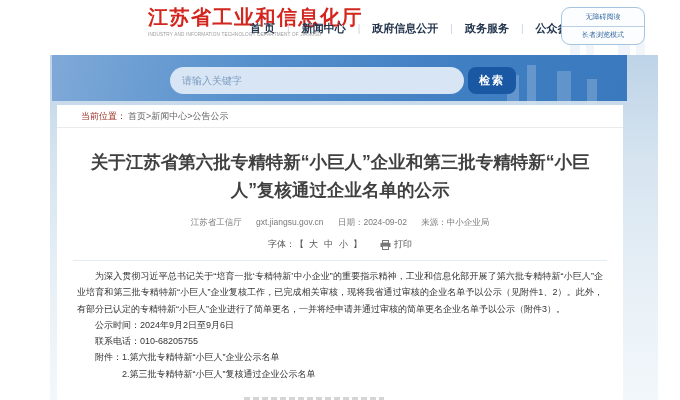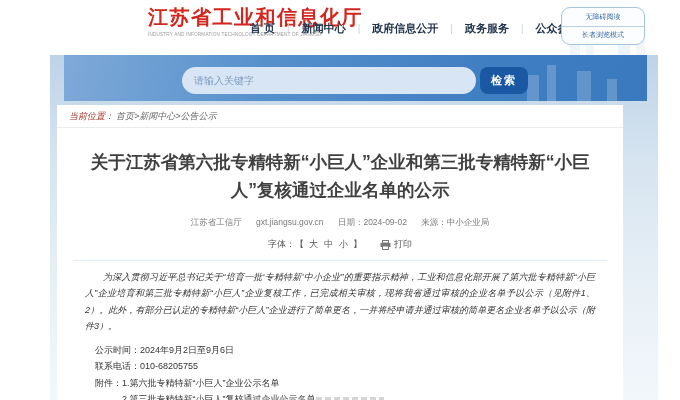--- a/index.html
+++ b/index.html
@@ -32,23 +32,22 @@
   .access-row + .access-row{border-top:1px solid #b9d0e6;}
   
   .skyline{position:absolute;right:28px;top:18px;width:90px;height:37px;opacity:.5;
     background:
       linear-gradient(#dfeaf4,#dfeaf4) 8px 12px/10px 25px no-repeat,
       linear-gradient(#e6eff7,#e6eff7) 24px 4px/8px 33px no-repeat,
       linear-gradient(#dfeaf4,#dfeaf4) 56px 9px/12px 28px no-repeat,
       linear-gradient(#e6eff7,#e6eff7) 74px 15px/9px 22px no-repeat;}
   
   .banner{
-    position:absolute;left:64px;top:55px;width:575px;height:46px;
+    position:absolute;left:52px;top:55px;width:575px;height:46px;
     background:linear-gradient(100deg,#7fa9d8 0%,#5590cc 35%,#417fc3 70%,#3b79be 100%);
-    padding-left:8px;
   }
   .banner .b-sky{position:absolute;right:10px;top:6px;width:120px;height:44px;opacity:.25;
     background:
       linear-gradient(#cfe0f0,#cfe0f0) 10px 14px/12px 30px no-repeat,
       linear-gradient(#d8e6f2,#d8e6f2) 30px 4px/9px 40px no-repeat,
       linear-gradient(#cfe0f0,#cfe0f0) 60px 10px/14px 34px no-repeat,
       linear-gradient(#d8e6f2,#d8e6f2) 90px 18px/10px 26px no-repeat;}
   .search-input{
     position:absolute;left:118px;top:12px;width:270px;height:27px;
     background:#d7e5f4;border:none;border-radius:14px;outline:none;
@@ -62,21 +61,21 @@
     font-size:11px;font-weight:bold;letter-spacing:2px;cursor:pointer;
     font-family:"Liberation Sans","DejaVu Sans",sans-serif;
   }
   
   .panel{
     position:absolute;left:57px;top:105px;width:566px;height:295px;
     background:#ffffff;
   }
   .breadcrumb{
     height:22px;display:flex;align-items:center;
-    border-bottom:1px solid #ebebeb;padding-left:12px;font-size:9px;white-space:nowrap;font-style:italic;
+    border-bottom:1px solid #ebebeb;padding-left:24px;font-size:9px;white-space:nowrap;
   }
   .crumb-prefix{color:#9c2f24;}
   .crumb-path{color:#666;margin-left:2px;cursor:pointer;}
   .article-title{
     margin:20px 30px 0;text-align:center;
     font-size:17.5px;line-height:28px;font-weight:bold;color:#404040;
   }
   .meta{
     margin-top:13px;text-align:center;font-size:8.5px;color:#7a7a7a;white-space:nowrap;
   }
@@ -85,21 +84,21 @@
     margin-top:9px;text-align:center;font-size:9px;color:#555;
     display:flex;align-items:flex-start;justify-content:center;gap:4px;
   }
   .size-link{cursor:pointer;margin:0 1px;}
   .print{display:inline-flex;align-items:center;gap:3px;margin-left:14px;cursor:pointer;color:#555;}
   .divider{margin:9px 16px 0;border-top:1px solid #e4ebf2;}
   .body-text{
     margin:7px 20px 0;font-size:9px;line-height:16.3px;color:#333;
     text-align:justify;
   }
-  .body-text p{margin:8px;text-indent:2em;font-style:italic;}
+  .body-text p{margin:0;text-indent:2em;}
   .info-line{text-indent:2em;}
   .att-line{padding-left:5em;}
   .att-first{text-indent:2em;padding-left:0;}
   
   .cutoff{
     position:absolute;left:244px;bottom:-1px;width:140px;height:4px;overflow:hidden;
     background:repeating-linear-gradient(90deg,#b9b9b9 0 6px,transparent 6px 9px);
     opacity:.6;
   }
 </style>

